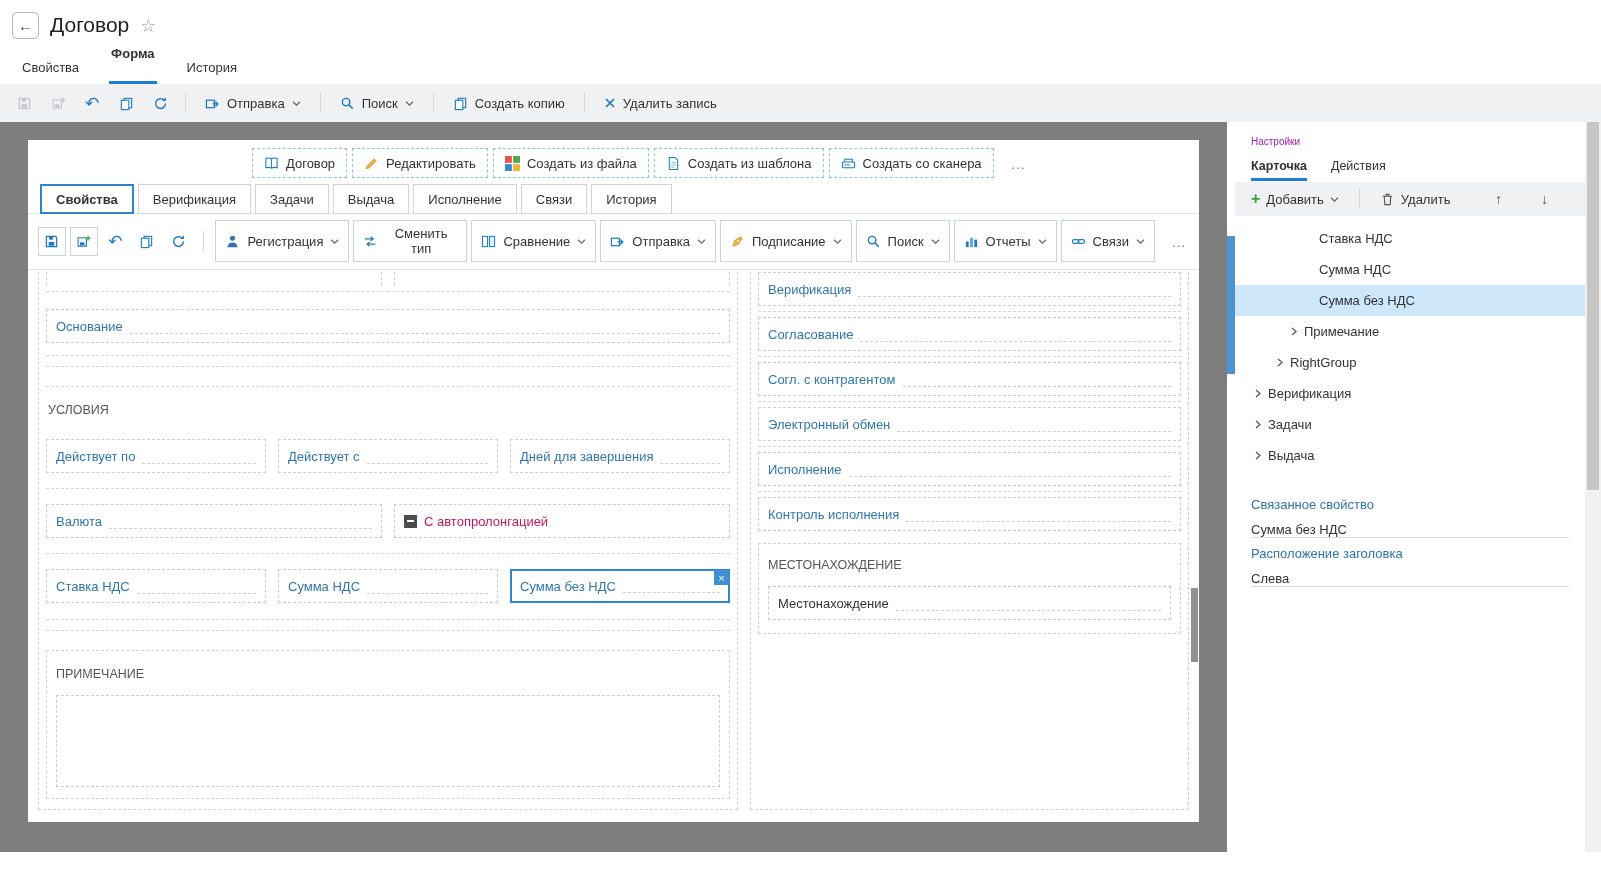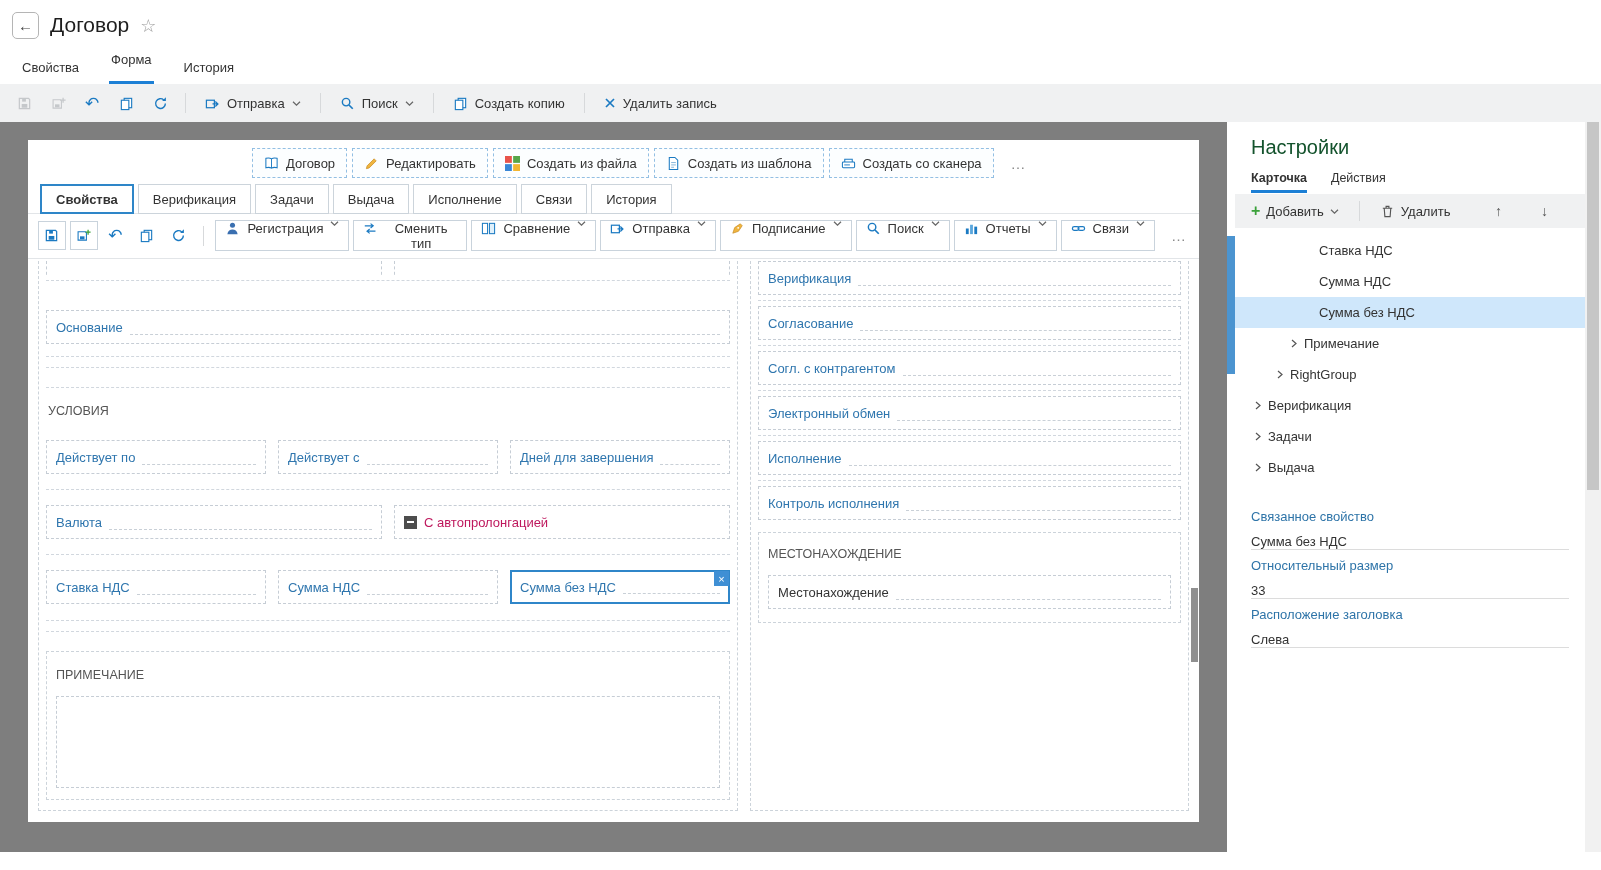--- a/index.html
+++ b/index.html
@@ -9,21 +9,21 @@
   svg{display:block}
 
   
   .app-header{height:50px;display:flex;align-items:center;padding:0 12px;gap:11px}
   .back-btn{width:27px;height:27px;border:1px solid #b5b5b5;border-radius:5px;color:#444;font-size:15px;line-height:1}
   .app-title{font-size:21px;font-weight:400;color:#1e1e1e}
   .star{color:#9d9d9d;font-size:18px;line-height:1;margin-top:2px}
 
   .main-tabs{display:flex;gap:28px;padding:0 20px;height:34px;align-items:flex-end}
   .main-tab{padding:0 2px 9px;color:#333;cursor:pointer}
-  .main-tab.active{font-weight:400;border-bottom:3px solid #1c7fd5;padding-bottom:14px}
+  .main-tab.active{font-weight:700;border-bottom:3px solid #1c7fd5;padding-bottom:20px}
 
   .top-toolbar{height:38px;background:#f0f1f2;display:flex;align-items:center;padding:0 8px;gap:2px}
   .icon-btn{width:32px;height:30px;display:flex;align-items:center;justify-content:center;color:#1b7ac2}
   .icon-btn.disabled{color:#c5c8cb}
   .tb-sep{width:1px;height:20px;background:#d7d9db;margin:0 7px}
   .tb-btn{display:flex;align-items:center;gap:7px;height:30px;padding:0 10px;color:#333}
   .glyph{font-size:17px;line-height:1}
 
   
   .workspace{height:730px;display:flex}
@@ -34,21 +34,21 @@
   .doc-btn{display:flex;align-items:center;gap:7px;height:30px;padding:0 11px;border:1px dashed #93bfe3;background:#fcfeff;color:#333}
   .more-btn{color:#8a8a8a;padding:0 12px;font-size:15px;letter-spacing:1px}
 
   .card-tabs{display:flex;gap:4px;padding:4px 0 0 12px;border-bottom:1px solid #e2e5e8}
   .card-tab{height:30px;display:flex;align-items:center;padding:0 14px;border:1px solid #ccd4db;background:#fff;margin-bottom:-1px;cursor:pointer}
   .card-tab.active{border:2px solid #2e86c8;font-weight:700}
 
   .card-toolbar{display:flex;align-items:center;gap:4px;padding:6px 0 7px 10px;border-bottom:1px solid #e2e5e8}
   .ct-icon{width:29px;height:29px;display:flex;align-items:center;justify-content:center;color:#1b7ac2}
   .ct-icon.boxed{border:1px solid #c9d3dc}
-  .ct-btn{display:flex;gap:7px;height:31px;padding:0 9px;border:1px solid #c9d3dc;background:#fff;color:#333}
+  .ct-btn{display:flex;align-items:center;gap:7px;height:42px;padding:0 9px;border:1px solid #c9d3dc;background:#fff;color:#333}
 
   
   .form-area{display:flex;gap:12px;padding:0 10px 0 10px;margin-top:2px}
   .col-left{width:700px;border:1px dashed #ccd3da;border-top:none;padding:0 7px 10px;display:flex;flex-direction:column}
   .col-right{flex:1;border:1px dashed #ccd3da;border-top:none;padding:0 7px;display:flex;flex-direction:column}
   .sep{border-top:1px dashed #d1d7de;margin:5px 0}
   .rowsep{border-top:1px dashed #d1d7de;margin:15px 0}
   .partial-row{display:flex;gap:12px;height:14px;overflow:hidden}
   .partial-box{flex:1;height:30px;border:1px dashed #c6cdd5;border-top:none}
   .field{position:relative;display:flex;align-items:center;gap:7px;height:34px;padding:0 9px;border:1px dashed #c6cdd5;background:#fff;cursor:pointer}
@@ -69,21 +69,21 @@
   .mesto-group{border:1px dashed #ccd3da;margin-top:12px;padding:0 9px 13px}
   .mesto-group .group-title{margin:14px 0 14px}
   .canvas-thumb{position:absolute;right:1px;top:448px;width:7px;height:74px;background:#909090}
 
   
   .divider{width:8px;background:#fff;position:relative}
   .divider-thumb{position:absolute;top:114px;left:0;width:8px;height:138px;background:#4b94d0}
 
   
   .settings{width:350px;background:#fff;padding-top:14px;display:flex;flex-direction:column;overflow:hidden}
-  .settings-title{font-size:20px;padding:0 16px;color:#14532d}
+  .settings-title{font-size:10px;padding:0 16px;color:#a21caf}
   .settings-tabs{display:flex;gap:24px;padding:12px 16px 0}
   .s-tab{font-size:12.5px;cursor:pointer}
   .s-tab.active{font-weight:700;border-bottom:3px solid #1c7fd5;padding-bottom:5px}
   .settings-toolbar{height:34px;background:#f0f1f2;display:flex;align-items:center;padding:0 9px;gap:6px;margin-top:1px}
   .st-btn{display:flex;align-items:center;gap:6px;height:28px;padding:0 7px;color:#333}
   .plus{color:#3aa13a;font-weight:700;font-size:16px;line-height:1}
   .arrows{margin-left:24px;display:flex;gap:24px}
   .arrow-btn{color:#555;font-size:14px;width:22px}
   .tree{padding:7px 0 4px}
   .tree-item{height:31px;display:flex;align-items:center;gap:7px;color:#333;cursor:pointer}
@@ -360,21 +360,21 @@
         </div>
 
         <div class="form-area">
 
           <div class="col-left">
             <div class="partial-row">
               <div class="partial-box"></div>
               <div class="partial-box"></div>
             </div>
             <div class="sep"></div>
-            <div class="field" style="margin-top:24px">
+            <div class="field" style="margin-top:12px">
               <span class="f-label">Основание</span>
               <span class="f-line"></span>
             </div>
             <div class="sep" style="margin-top:12px"></div>
             <div class="sep"></div>
 
             <div class="usl-group">
               <div class="group-title">УСЛОВИЯ</div>
               <div class="f-row">
                 <div class="field">
@@ -544,24 +544,20 @@
           <span>Выдача</span>
         </div>
       </div>
 
       <div class="props">
         <div class="prop">
           <div class="prop-label">Связанное свойство</div>
           <div class="prop-value">Сумма без НДС</div>
         </div>
         <div class="prop">
-          <div class="prop-label">Относительный размер</div>
-          <div class="prop-value">33</div>
-        </div>
-        <div class="prop">
           <div class="prop-label">Расположение заголовка</div>
           <div class="prop-value">Слева</div>
         </div>
       </div>
     </div>
 
     <div class="page-scrollbar">
       <div class="page-thumb"></div>
     </div>
   </div>

